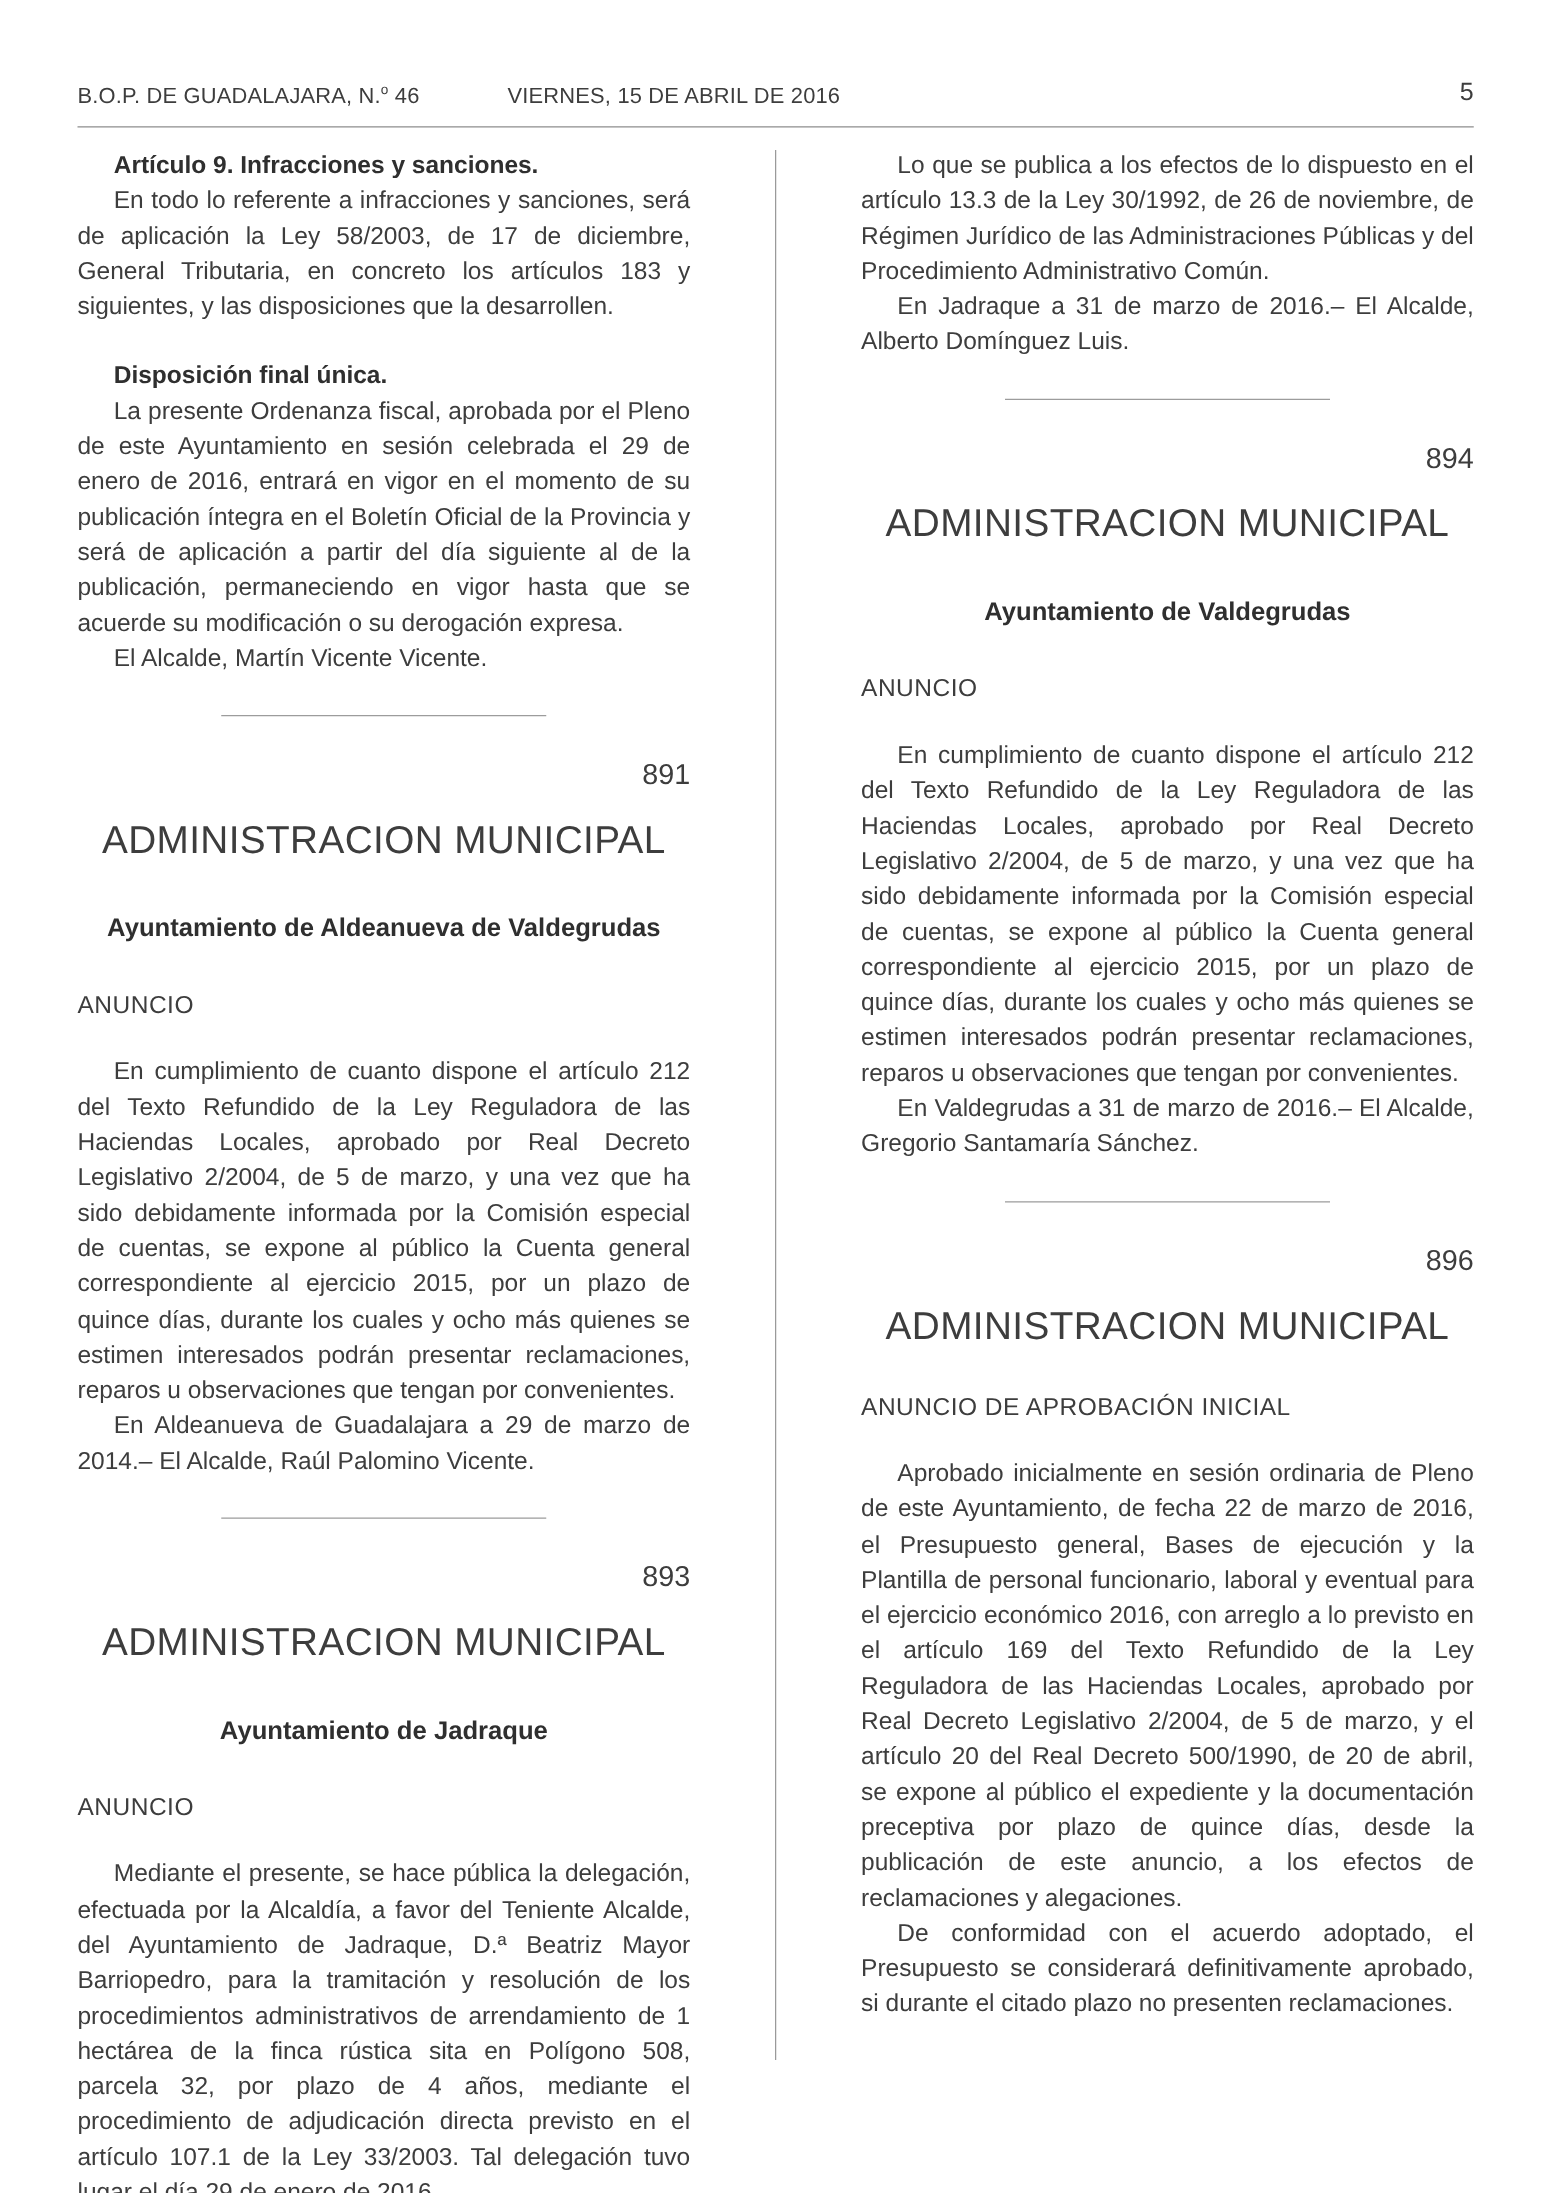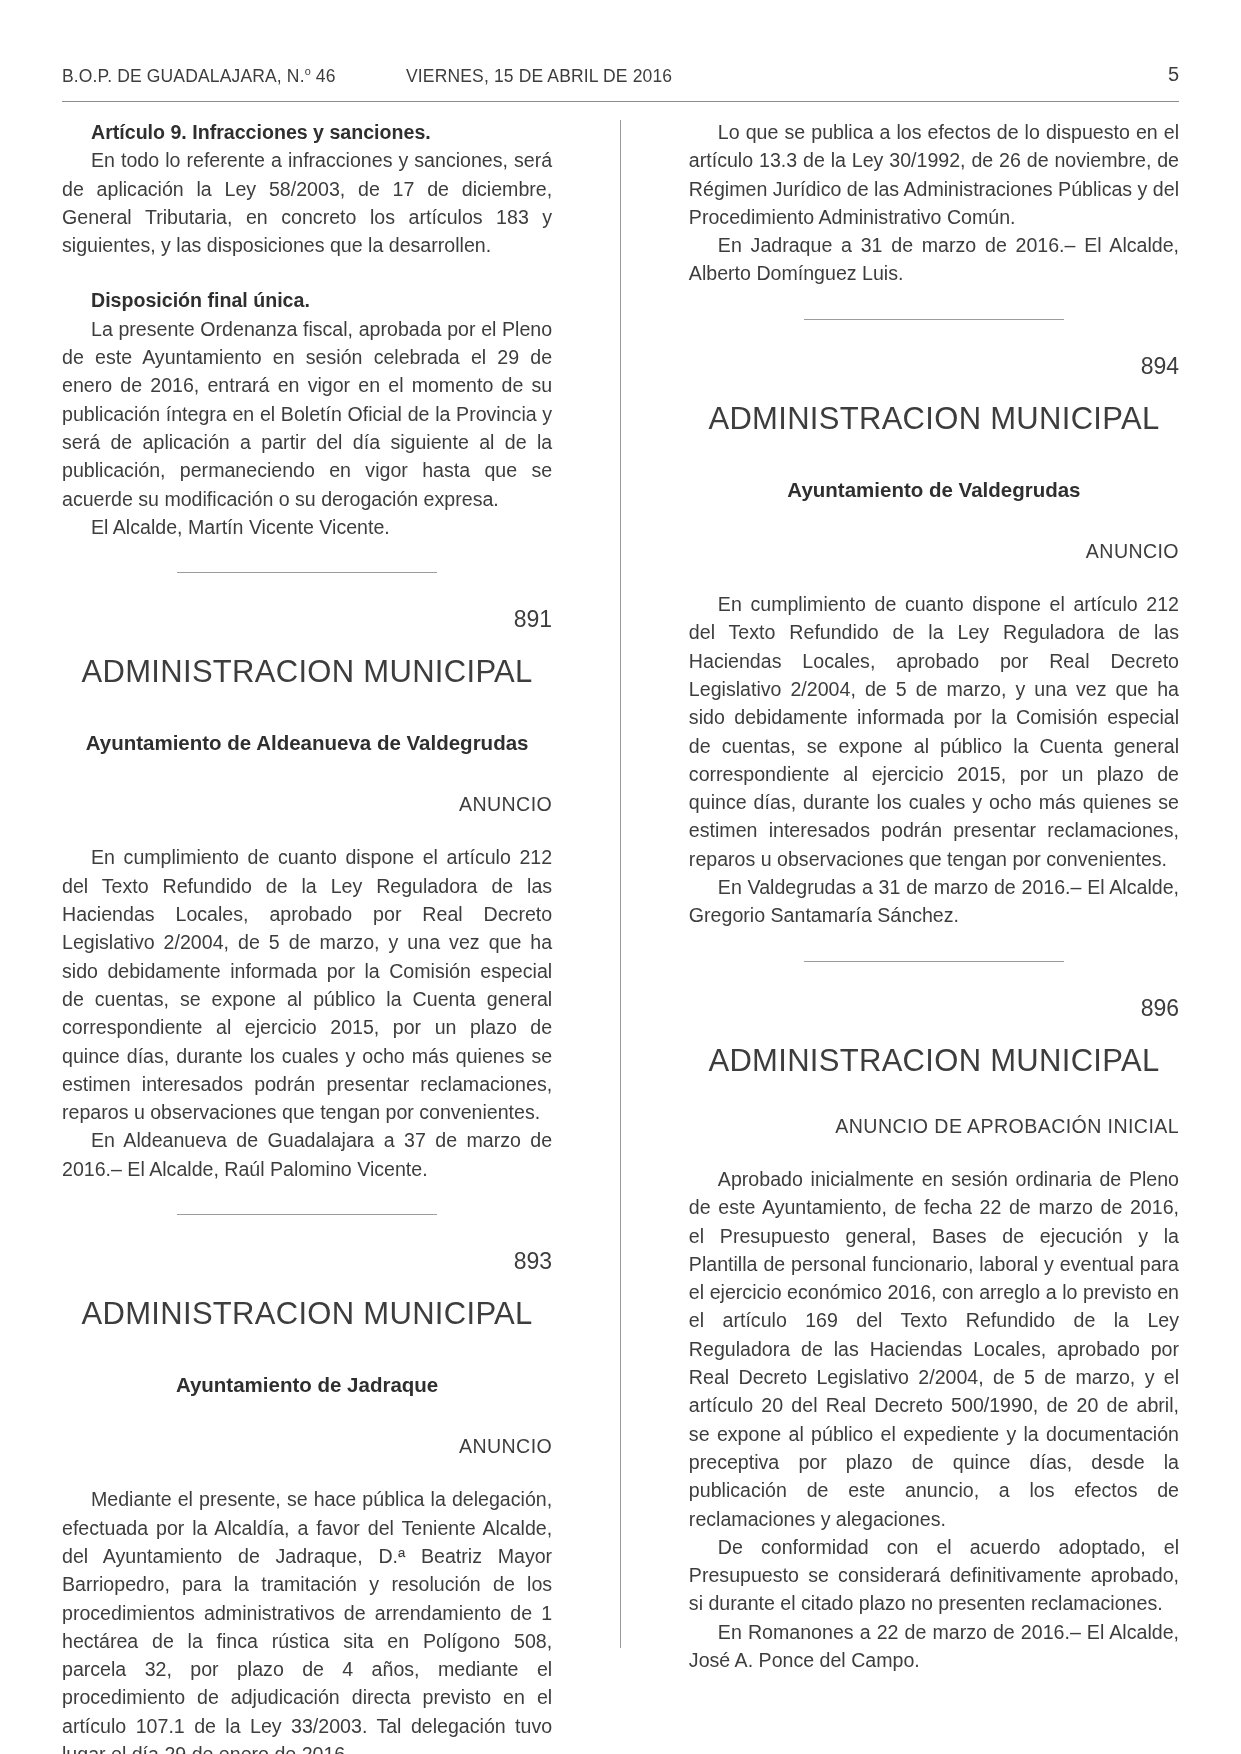--- a/index.html
+++ b/index.html
@@ -146,21 +146,21 @@
     font-size: 20.5px;
     line-height: 26px;
     font-weight: bold;
     text-align: center;
     color: #2f2f2f;
   }
   .anuncio {
     margin: 35px 0 0 0;
     font-size: 19.6px;
     line-height: 26px;
-    text-align: right;
+    text-align: left;
     letter-spacing: 0.4px;
     color: #3d3d3d;
   }
   .after-anuncio { height: 26px; }
 </style>
 </head>
 <body>
 
 <div class="page">
 
@@ -186,21 +186,21 @@
 
       <div class="sep"></div>
 
       <div class="refnum">891</div>
 
       <h1 class="org">ADMINISTRACION MUNICIPAL</h1>
       <h2 class="ayto">Ayuntamiento de Aldeanueva de Valdegrudas</h2>
       <div class="anuncio">ANUNCIO</div>
       <div class="after-anuncio"></div>
       <p class="body">En cumplimiento de cuanto dispone el artículo 212 del Texto Refundido de la Ley Reguladora de las Haciendas Locales, aprobado por Real Decreto Legislativo 2/2004, de 5 de marzo, y una vez que ha sido debidamente informada por la Comisión especial de cuentas, se expone al público la Cuenta general correspondiente al ejercicio 2015, por un plazo de quince días, durante los cuales y ocho más quienes se estimen interesados podrán presentar reclamaciones, reparos u observaciones que tengan por convenientes.</p>
-      <p class="body">En Aldeanueva de Guadalajara a 37 de marzo de 2016.– El Alcalde, Raúl Palomino Vicente.</p>
+      <p class="body">En Aldeanueva de Guadalajara a 29 de marzo de 2014.– El Alcalde, Raúl Palomino Vicente.</p>
 
       <div class="sep"></div>
 
       <div class="refnum">893</div>
 
       <h1 class="org">ADMINISTRACION MUNICIPAL</h1>
       <h2 class="ayto">Ayuntamiento de Jadraque</h2>
       <div class="anuncio">ANUNCIO</div>
       <div class="after-anuncio"></div>
       <p class="body">Mediante el presente, se hace pública la delegación, efectuada por la Alcaldía, a favor del Teniente Alcalde, del Ayuntamiento de Jadraque, D.ª Beatriz Mayor Barriopedro, para la tramitación y resolución de los procedimientos administrativos de arrendamiento de 1 hectárea de la finca rústica sita en Polígono 508, parcela 32, por plazo de 4 años, mediante el procedimiento de adjudicación directa previsto en el artículo 107.1 de la Ley 33/2003. Tal delegación tuvo lugar el día 29 de enero de 2016.</p>
@@ -229,18 +229,17 @@
 
       <div class="sep"></div>
 
       <div class="refnum">896</div>
 
       <h1 class="org">ADMINISTRACION MUNICIPAL</h1>
       <div class="anuncio">ANUNCIO DE APROBACIÓN INICIAL</div>
       <div class="after-anuncio"></div>
       <p class="body">Aprobado inicialmente en sesión ordinaria de Pleno de este Ayuntamiento, de fecha 22 de marzo de 2016, el Presupuesto general, Bases de ejecución y la Plantilla de personal funcionario, laboral y eventual para el ejercicio económico 2016, con arreglo a lo previsto en el artículo 169 del Texto Refundido de la Ley Reguladora de las Haciendas Locales, aprobado por Real Decreto Legislativo 2/2004, de 5 de marzo, y el artículo 20 del Real Decreto 500/1990, de 20 de abril, se expone al público el expediente y la documentación preceptiva por plazo de quince días, desde la publicación de este anuncio, a los efectos de reclamaciones y alegaciones.</p>
       <p class="body">De conformidad con el acuerdo adoptado, el Presupuesto se considerará definitivamente aprobado, si durante el citado plazo no presenten reclamaciones.</p>
-      <p class="body">En Romanones a 22 de marzo de 2016.– El Alcalde, José A. Ponce del Campo.</p>
 
     </div>
   </div>
 
 </div>
 
 </body></html>

